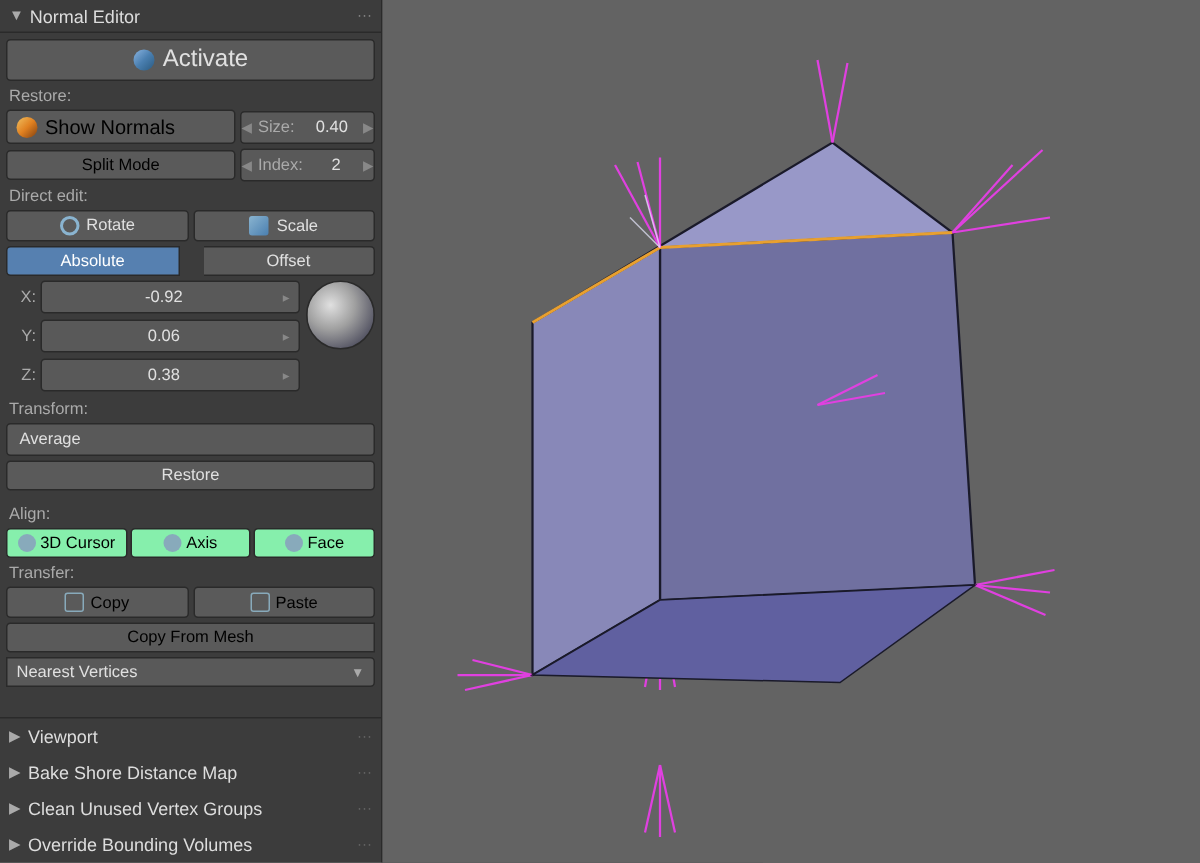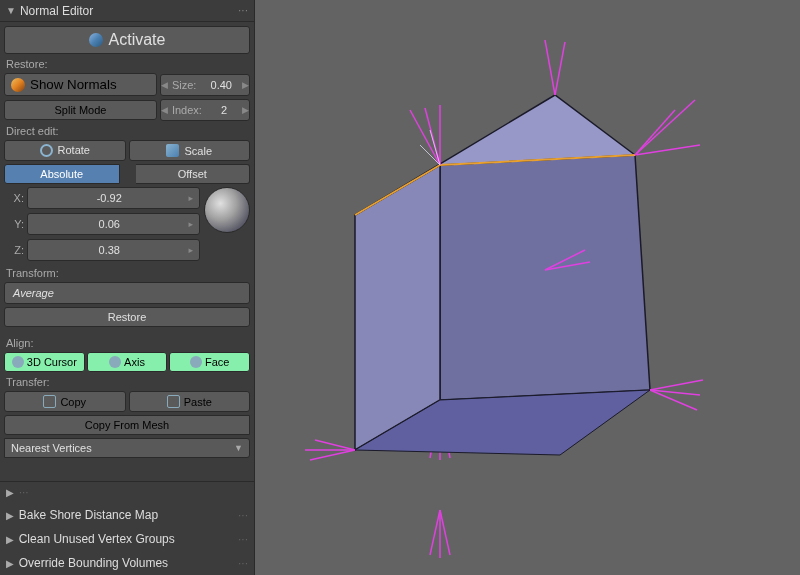--- a/index.html
+++ b/index.html
@@ -230,21 +230,21 @@
       background: #595959;
       border: 1px solid #2a2a2a;
       border-radius: 3px;
       height: 22px;
       display: flex;
       align-items: center;
       padding: 0 8px;
       cursor: pointer;
       margin-bottom: 3px;
     }
-    .transform-val { font-size: 11px; color: #e0e0e0; font-style: italic; }
+    .transform-val { font-size: 11px; color: #e0e0e0; }
 
     .align-row {
       display: flex;
       gap: 2px;
       margin-bottom: 3px;
     }
     .align-btn {
       flex: 1;
       background: #86efac;
       border: 1px solid #2a2a2a;
@@ -467,20 +467,21 @@
         <span>Nearest Vertices</span>
         <span style="color:#aaa;font-size:9px;">▼</span>
       </div>
     </div>
 
   </div>
 
   <div style="border-top:1px solid #2a2a2a;">
     <div class="collapsible-header">
       <span class="collapsible-triangle">▶</span>
+      <span class="collapsible-title">Viewport</span>
       <span class="collapsible-dots">···</span>
     </div>
     <div class="collapsible-header">
       <span class="collapsible-triangle">▶</span>
       <span class="collapsible-title">Bake Shore Distance Map</span>
       <span class="collapsible-dots">···</span>
     </div>
     <div class="collapsible-header">
       <span class="collapsible-triangle">▶</span>
       <span class="collapsible-title">Clean Unused Vertex Groups</span>

